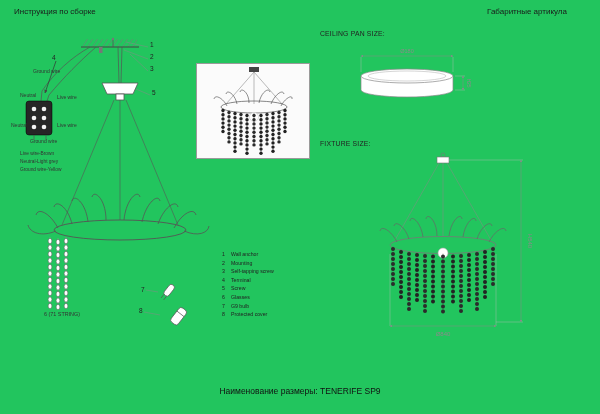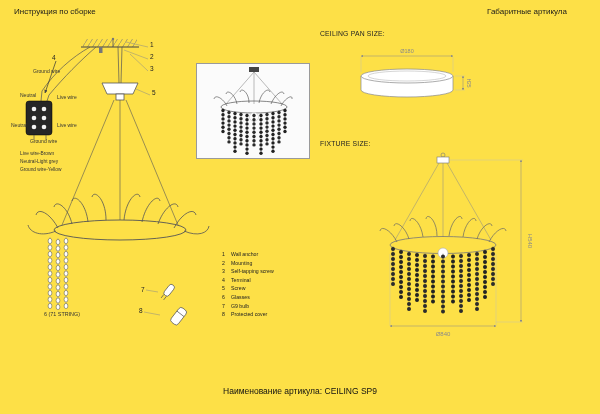--- a/index.html
+++ b/index.html
@@ -1,17 +1,17 @@
 <!DOCTYPE html>
 <html><head>
 <meta charset="utf-8">
 <style>
   *{margin:0;padding:0;box-sizing:border-box}
   body{background:#dddddd}
-  .page{position:relative;width:600px;height:414px;background:#fde047;font-family:"Liberation Sans",sans-serif;overflow:hidden}
+  .page{position:relative;width:600px;height:414px;background:#22c55e;font-family:"Liberation Sans",sans-serif;overflow:hidden}
   .t{position:absolute;color:#1a1a1a;white-space:nowrap;line-height:1}
   .title{font-size:8px}
   .lbl{font-size:5px;color:#333}
   .leg{font-size:4.8px;color:#333}
   .co{font-size:6.5px;color:#222}
   .sec{font-size:6.8px;color:#222;letter-spacing:.2px}
   .parts{position:absolute;left:222px;top:250px}
   .prow{display:flex;font-size:5.2px;color:#222;line-height:8.6px}
   .pnum{width:9px}
   .foot{position:absolute;left:0;top:386px;width:600px;text-align:center;font-size:8.5px;color:#111}
@@ -375,15 +375,15 @@
       <line x1="151" y1="104" x2="151" y2="176"></line>
       <line x1="104" y1="10" x2="178" y2="10"></line>
       <line x1="151" y1="172" x2="178" y2="172"></line>
     </g>
     <line x1="45" y1="176" x2="151" y2="176" stroke="#8a8a8a" stroke-width="0.5" marker-start="url(#arF)" marker-end="url(#arF)"></line>
     <text x="98" y="186" text-anchor="middle" font-size="6" fill="#8a8a8a">Ø840</text>
     <line x1="176" y1="10" x2="176" y2="172" stroke="#8a8a8a" stroke-width="0.5" marker-start="url(#arF)" marker-end="url(#arF)"></line>
     <text transform="translate(183,91) rotate(90)" text-anchor="middle" font-size="6" fill="#8a8a8a">H540</text>
   </svg>
 
-  <div class="foot">Наименование артикула: CEILING SP9</div>
+  <div class="foot">Наименование размеры: TENERIFE SP9</div>
 
 </div>
 
 </body></html>

